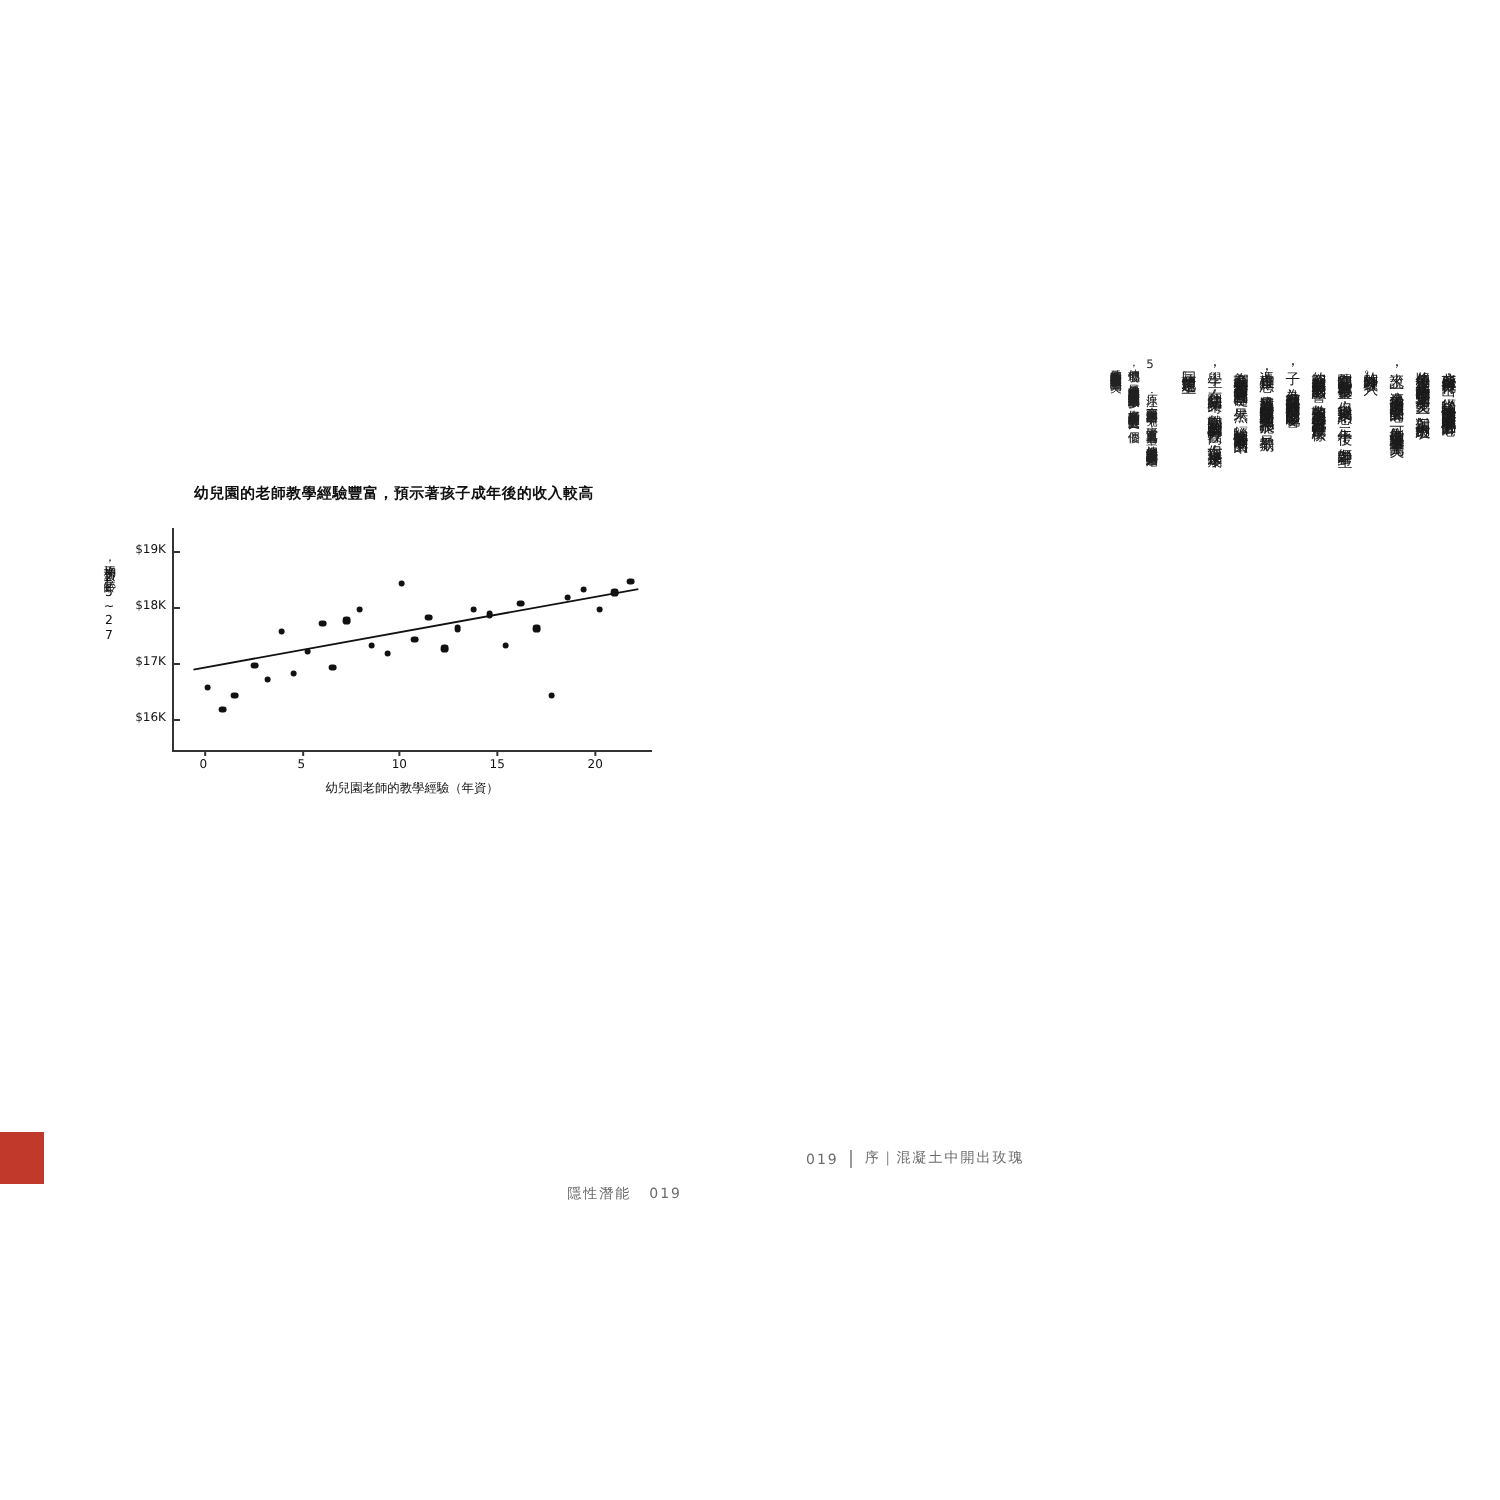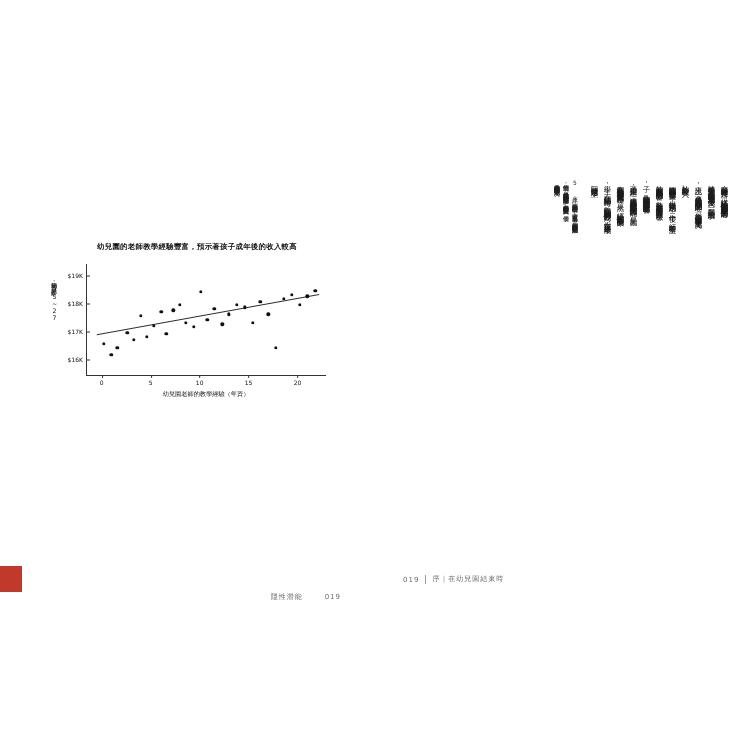--- a/index.html
+++ b/index.html
@@ -92,21 +92,21 @@
   .folio-left .bar {
     display: inline-block;
     width: 1px;
     height: 9px;
     background: #9a9a9a;
   }
   .folio-right {
     right: 24px;
     display: flex;
     align-items: center;
-    gap: 22px;
+    gap: 9px;
   }
 
   
   .corner-block {
     position: absolute;
     left: 0;
     bottom: 0;
     width: 22px;
     height: 26px;
     background: #c0392b;
@@ -300,19 +300,19 @@
           <div class="vtext body-col" style="right: 117px; left: auto;">學生，在幼兒園結束時，數學和閱讀測驗的得分較高。但在接下來那幾年，</div>
           <div class="vtext body-col" style="right: 130px; left: auto;">同儕就迎頭趕上了。</div>
           <div class="vtext note-col" style="right: 151px;">5 原注：柴蒂與同事在另一項研究中，研究了上百萬名兒童，把他們的考試成績與成年收入連結起來。</div>
           <div class="vtext note-col" style="right: 160px;">他們發現，最優秀的老師是指那些讓學生的考試成績進步最多、好老師帶來的終身收入影響更大，一個優</div>
           <div class="vtext note-col" style="right: 169px;">秀的老師帶來的附加價值約為二十五萬美元。</div>
         </div>
 
       <div class="folio folio-left">
         <span>019</span>
         <span class="bar"></span>
-        <span>序｜在幼兒園結束時</span>
+        <span>序｜混凝土中開出玫瑰</span>
       </div>
     </div>
 
     <div class="corner-block"></div>
   </div>
 </div>
 
 </body></html>

